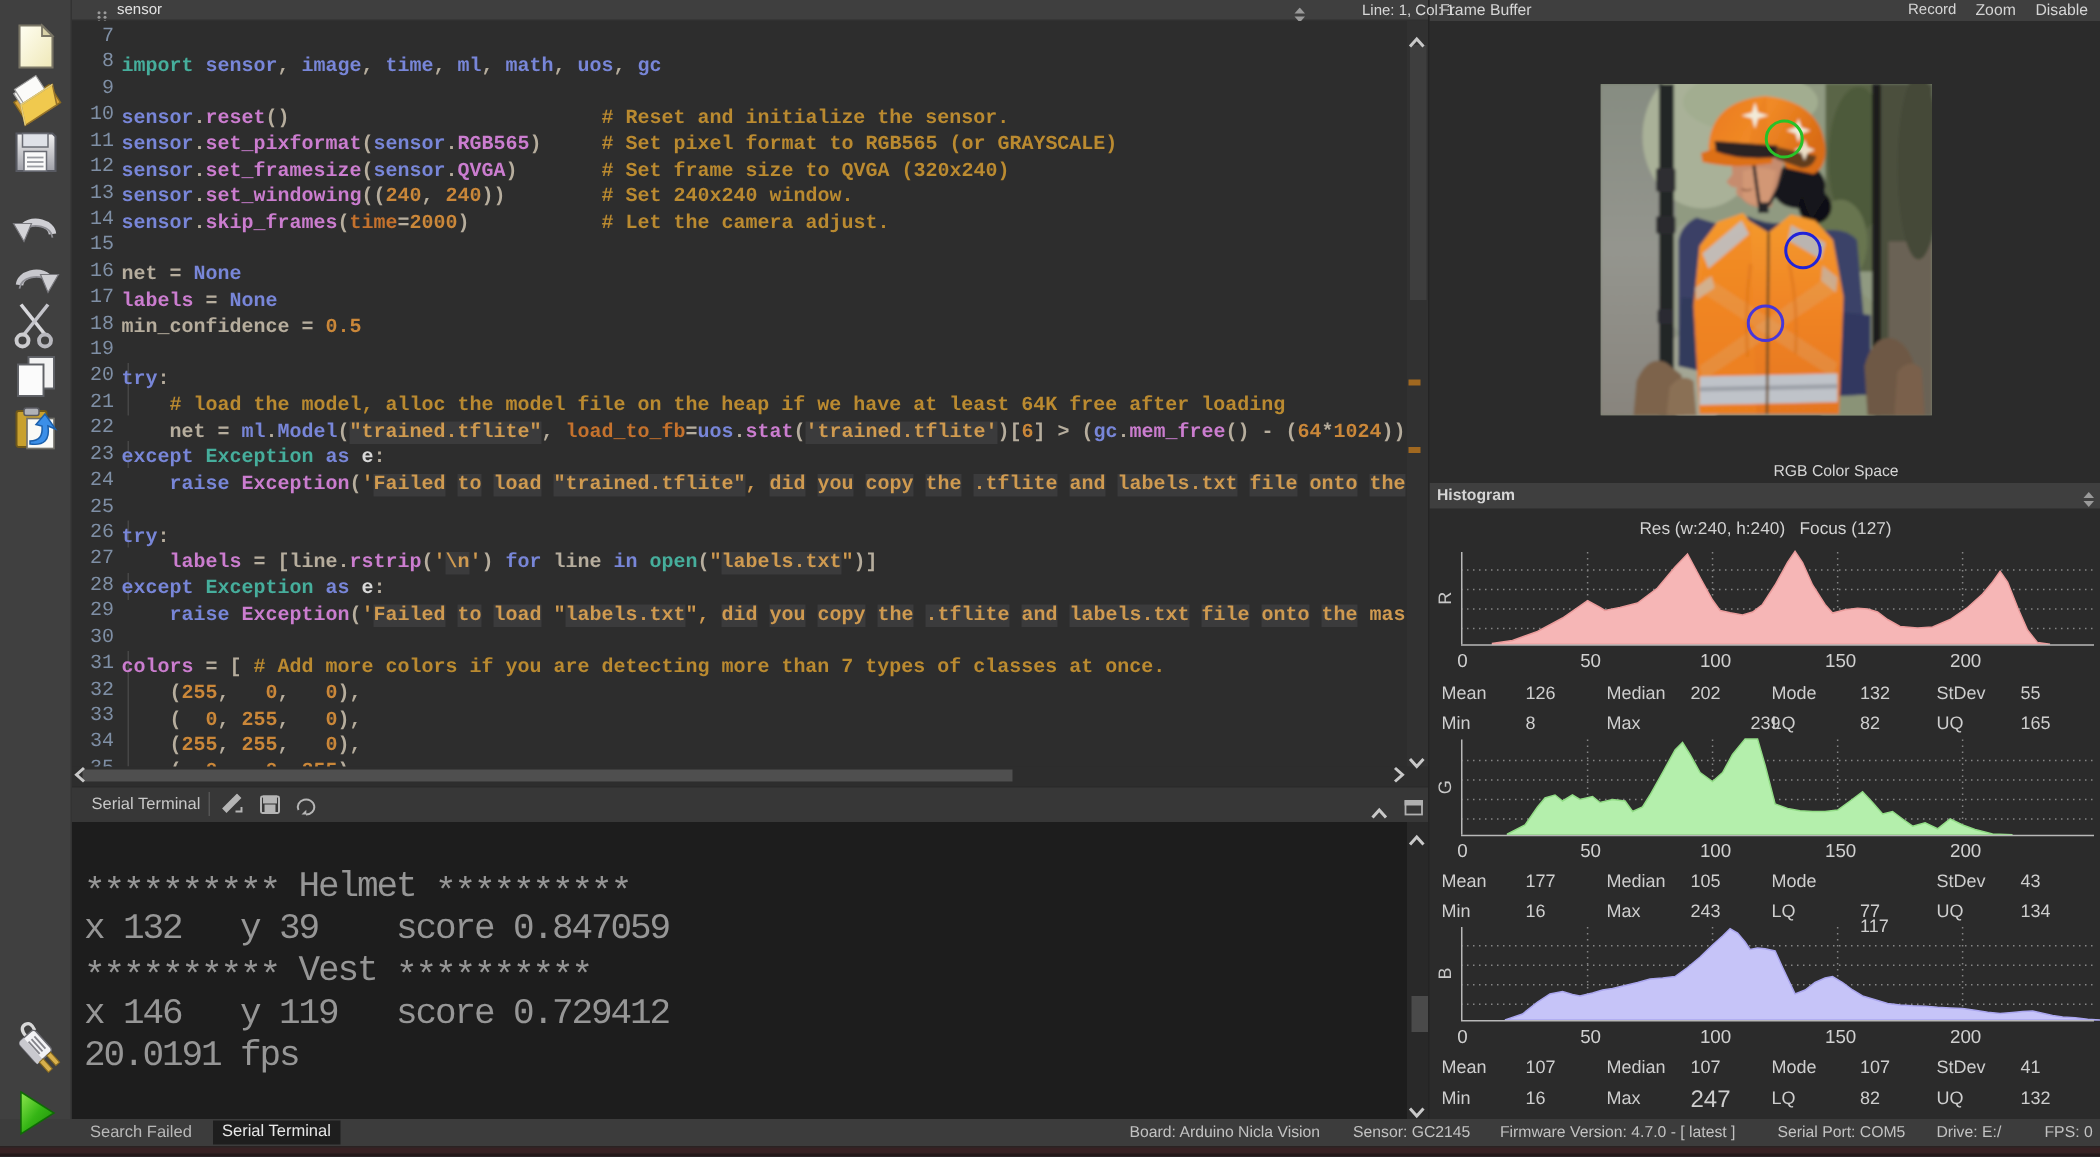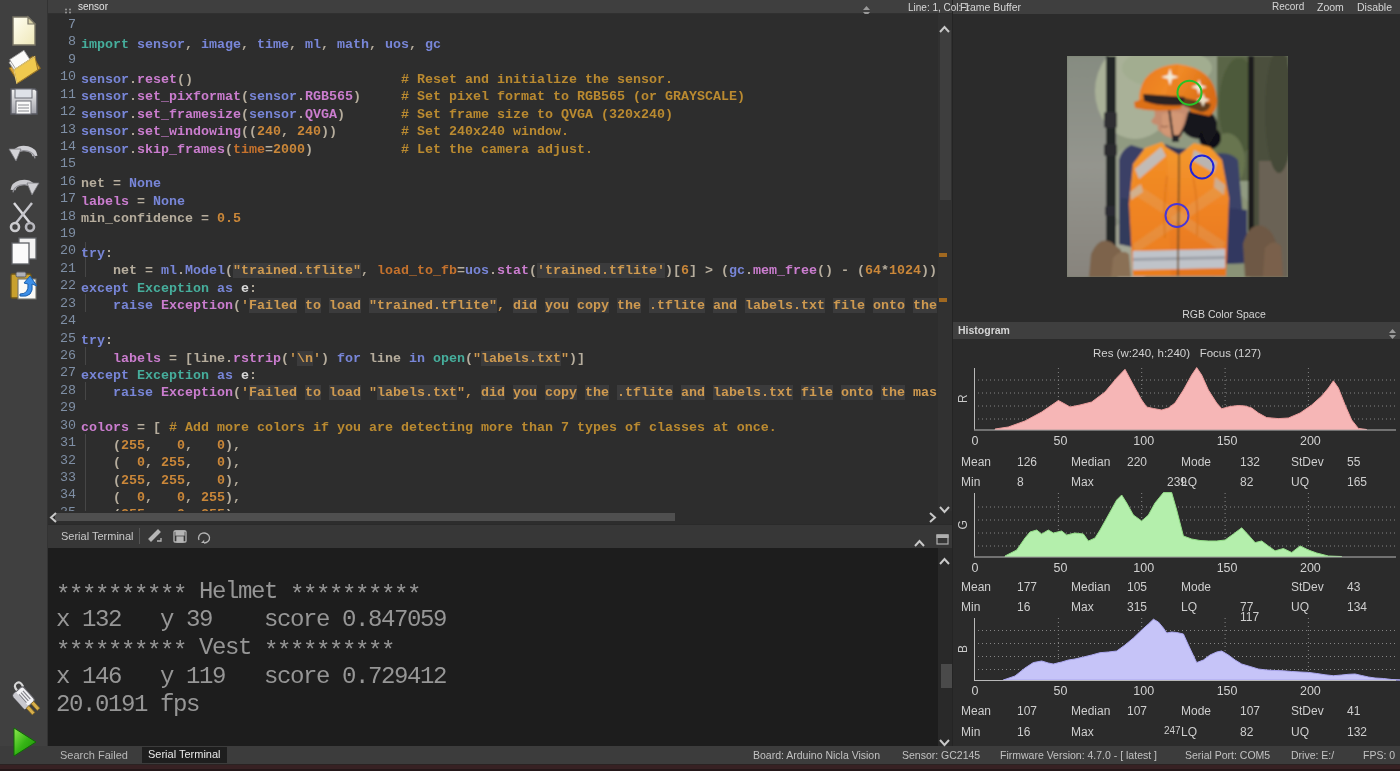--- a/index.html
+++ b/index.html
@@ -123,20 +123,21 @@
 <span class="k">sensor</span>.<span class="f">set_pixformat</span>(<span class="k">sensor</span>.<span class="f">RGB565</span>)     <span class="c"># Set pixel format to RGB565 (or GRAYSCALE)</span>
 <span class="k">sensor</span>.<span class="f">set_framesize</span>(<span class="k">sensor</span>.<span class="f">QVGA</span>)       <span class="c"># Set frame size to QVGA (320x240)</span>
 <span class="k">sensor</span>.<span class="f">set_windowing</span>((<span class="n">240</span>, <span class="n">240</span>))        <span class="c"># Set 240x240 window.</span>
 <span class="k">sensor</span>.<span class="f">skip_frames</span>(<span class="a">time</span>=<span class="n">2000</span>)           <span class="c"># Let the camera adjust.</span>
 
 net = <span class="k">None</span>
 <span class="f">labels</span> = <span class="k">None</span>
 min_confidence = <span class="n">0.5</span>
 
 <span class="k">try</span>:
+    <span class="c"># load the model, alloc the model file on the heap if we have at least 64K free after loading</span>
     net = <span class="k">ml</span>.<span class="k">Model</span>(<span class="s hl">"trained.tflite"</span>, <span class="a">load_to_fb</span>=<span class="k">uos</span>.<span class="f">stat</span>(<span class="s hl">'trained.tflite'</span>)[<span class="n">6</span>] &gt; (<span class="k">gc</span>.<span class="f">mem_free</span>() - (<span class="n">64</span>*<span class="n">1024</span>)))
 <span class="k">except</span> <span class="t">Exception</span> <span class="k">as</span> <span class="e">e</span>:
     <span class="k">raise</span> <span class="f">Exception</span>(<span class="s">'<span class="hl">Failed</span> <span class="hl">to</span> <span class="hl">load</span> <span class="hl">"trained.tflite"</span>, <span class="hl">did</span> <span class="hl">you</span> <span class="hl">copy</span> <span class="hl">the</span> <span class="hl">.tflite</span> <span class="hl">and</span> <span class="hl">labels.txt</span> <span class="hl">file</span> <span class="hl">onto</span> <span class="hl">the</span> mass</span>
 
 <span class="k">try</span>:
     <span class="f">labels</span> = [line.<span class="f">rstrip</span>(<span class="s">'<span class="hl">\n</span>'</span>) <span class="k">for</span> line <span class="k">in</span> <span class="t">open</span>(<span class="s">"<span class="hl">labels.txt</span>"</span>)]
 <span class="k">except</span> <span class="t">Exception</span> <span class="k">as</span> <span class="e">e</span>:
     <span class="k">raise</span> <span class="f">Exception</span>(<span class="s">'<span class="hl">Failed</span> <span class="hl">to</span> <span class="hl">load</span> "<span class="hl">labels.txt</span>", <span class="hl">did</span> <span class="hl">you</span> <span class="hl">copy</span> <span class="hl">the</span> <span class="hl">.tflite</span> <span class="hl">and</span> <span class="hl">labels.txt</span> <span class="hl">file</span> <span class="hl">onto</span> <span class="hl">the</span> mas</span>
 
 <span class="f">colors</span> = [ <span class="c"># Add more colors if you are detecting more than 7 types of classes at once.</span>
@@ -364,21 +365,21 @@
 <text x="14" y="310.0" fill="#c8c8c8" font-size="12" font-family="Liberation Sans" text-anchor="middle" transform="rotate(-90 14 310.0)">B</text>
 <text x="22" y="356.0" fill="#d0d0d0" font-size="12.5" font-family="Liberation Sans" text-anchor="middle">0</text>
 <text x="107.4" y="356.0" fill="#d0d0d0" font-size="12.5" font-family="Liberation Sans" text-anchor="middle">50</text>
 <text x="190.7" y="356.0" fill="#d0d0d0" font-size="12.5" font-family="Liberation Sans" text-anchor="middle">100</text>
 <text x="274.1" y="356.0" fill="#d0d0d0" font-size="12.5" font-family="Liberation Sans" text-anchor="middle">150</text>
 <text x="357.4" y="356.0" fill="#d0d0d0" font-size="12.5" font-family="Liberation Sans" text-anchor="middle">200</text>
 </svg>
 <div class="abs" style="left:961px;top:454.5px;font-size:12px;color:#cecece;">Mean</div>
 <div class="abs" style="left:1017px;top:454.5px;font-size:12px;color:#cecece;">126</div>
 <div class="abs" style="left:1071px;top:454.5px;font-size:12px;color:#cecece;">Median</div>
-<div class="abs" style="left:1127px;top:454.5px;font-size:12px;color:#cecece;">220</div>
+<div class="abs" style="left:1127px;top:454.5px;font-size:12px;color:#cecece;">202</div>
 <div class="abs" style="left:1181px;top:454.5px;font-size:12px;color:#cecece;">Mode</div>
 <div class="abs" style="left:1240px;top:454.5px;font-size:12px;color:#cecece;">132</div>
 <div class="abs" style="left:1291px;top:454.5px;font-size:12px;color:#cecece;">StDev</div>
 <div class="abs" style="left:1347px;top:454.5px;font-size:12px;color:#cecece;">55</div>
 <div class="abs" style="left:961px;top:474.5px;font-size:12px;color:#cecece;">Min</div>
 <div class="abs" style="left:1017px;top:474.5px;font-size:12px;color:#cecece;">8</div>
 <div class="abs" style="left:1071px;top:474.5px;font-size:12px;color:#cecece;">Max</div>
 <div class="abs" style="left:1127px;top:474.5px;font-size:12px;color:#cecece;margin-left:40px;">239</div>
 <div class="abs" style="left:1181px;top:474.5px;font-size:12px;color:#cecece;">LQ</div>
 <div class="abs" style="left:1240px;top:474.5px;font-size:12px;color:#cecece;">82</div>
@@ -388,37 +389,37 @@
 <div class="abs" style="left:1017px;top:579.5px;font-size:12px;color:#cecece;">177</div>
 <div class="abs" style="left:1071px;top:579.5px;font-size:12px;color:#cecece;">Median</div>
 <div class="abs" style="left:1127px;top:579.5px;font-size:12px;color:#cecece;">105</div>
 <div class="abs" style="left:1181px;top:579.5px;font-size:12px;color:#cecece;">Mode</div>
 <div class="abs" style="left:1240px;top:579.5px;font-size:12px;color:#cecece;margin-top:30px;">117</div>
 <div class="abs" style="left:1291px;top:579.5px;font-size:12px;color:#cecece;">StDev</div>
 <div class="abs" style="left:1347px;top:579.5px;font-size:12px;color:#cecece;">43</div>
 <div class="abs" style="left:961px;top:600.0px;font-size:12px;color:#cecece;">Min</div>
 <div class="abs" style="left:1017px;top:600.0px;font-size:12px;color:#cecece;">16</div>
 <div class="abs" style="left:1071px;top:600.0px;font-size:12px;color:#cecece;">Max</div>
-<div class="abs" style="left:1127px;top:600.0px;font-size:12px;color:#cecece;">315</div>
+<div class="abs" style="left:1127px;top:600.0px;font-size:12px;color:#cecece;">243</div>
 <div class="abs" style="left:1181px;top:600.0px;font-size:12px;color:#cecece;">LQ</div>
 <div class="abs" style="left:1240px;top:600.0px;font-size:12px;color:#cecece;">77</div>
 <div class="abs" style="left:1291px;top:600.0px;font-size:12px;color:#cecece;">UQ</div>
 <div class="abs" style="left:1347px;top:600.0px;font-size:12px;color:#cecece;">134</div>
 <div class="abs" style="left:961px;top:704.0px;font-size:12px;color:#cecece;">Mean</div>
 <div class="abs" style="left:1017px;top:704.0px;font-size:12px;color:#cecece;">107</div>
 <div class="abs" style="left:1071px;top:704.0px;font-size:12px;color:#cecece;">Median</div>
 <div class="abs" style="left:1127px;top:704.0px;font-size:12px;color:#cecece;">107</div>
 <div class="abs" style="left:1181px;top:704.0px;font-size:12px;color:#cecece;">Mode</div>
 <div class="abs" style="left:1240px;top:704.0px;font-size:12px;color:#cecece;">107</div>
 <div class="abs" style="left:1291px;top:704.0px;font-size:12px;color:#cecece;">StDev</div>
 <div class="abs" style="left:1347px;top:704.0px;font-size:12px;color:#cecece;">41</div>
 <div class="abs" style="left:961px;top:724.5px;font-size:12px;color:#cecece;">Min</div>
 <div class="abs" style="left:1017px;top:724.5px;font-size:12px;color:#cecece;">16</div>
 <div class="abs" style="left:1071px;top:724.5px;font-size:12px;color:#cecece;">Max</div>
-<div class="abs" style="left:1164px;top:724.5px;font-size:10px;color:#cecece;">247</div>
+<div class="abs" style="left:1127px;top:724.5px;font-size:16px;color:#cecece;">247</div>
 <div class="abs" style="left:1181px;top:724.5px;font-size:12px;color:#cecece;">LQ</div>
 <div class="abs" style="left:1240px;top:724.5px;font-size:12px;color:#cecece;">82</div>
 <div class="abs" style="left:1291px;top:724.5px;font-size:12px;color:#cecece;">UQ</div>
 <div class="abs" style="left:1347px;top:724.5px;font-size:12px;color:#cecece;">132</div>
 <svg class="abs" style="left:0;top:0;" width="48" height="771">
 <defs>
 <linearGradient id="pg" x1="0" y1="0" x2="1" y2="1">
         <stop offset="0" stop-color="#fffef2"></stop>
         <stop offset="1" stop-color="#efe8b8"></stop>
       </linearGradient>

